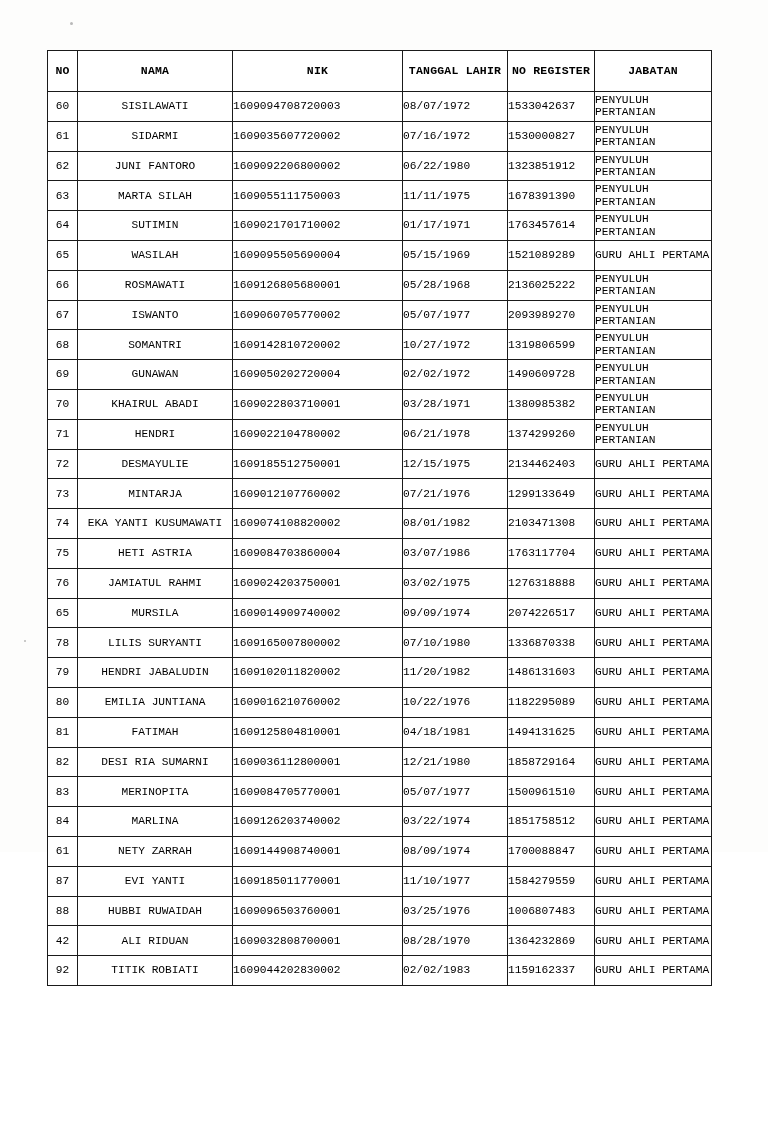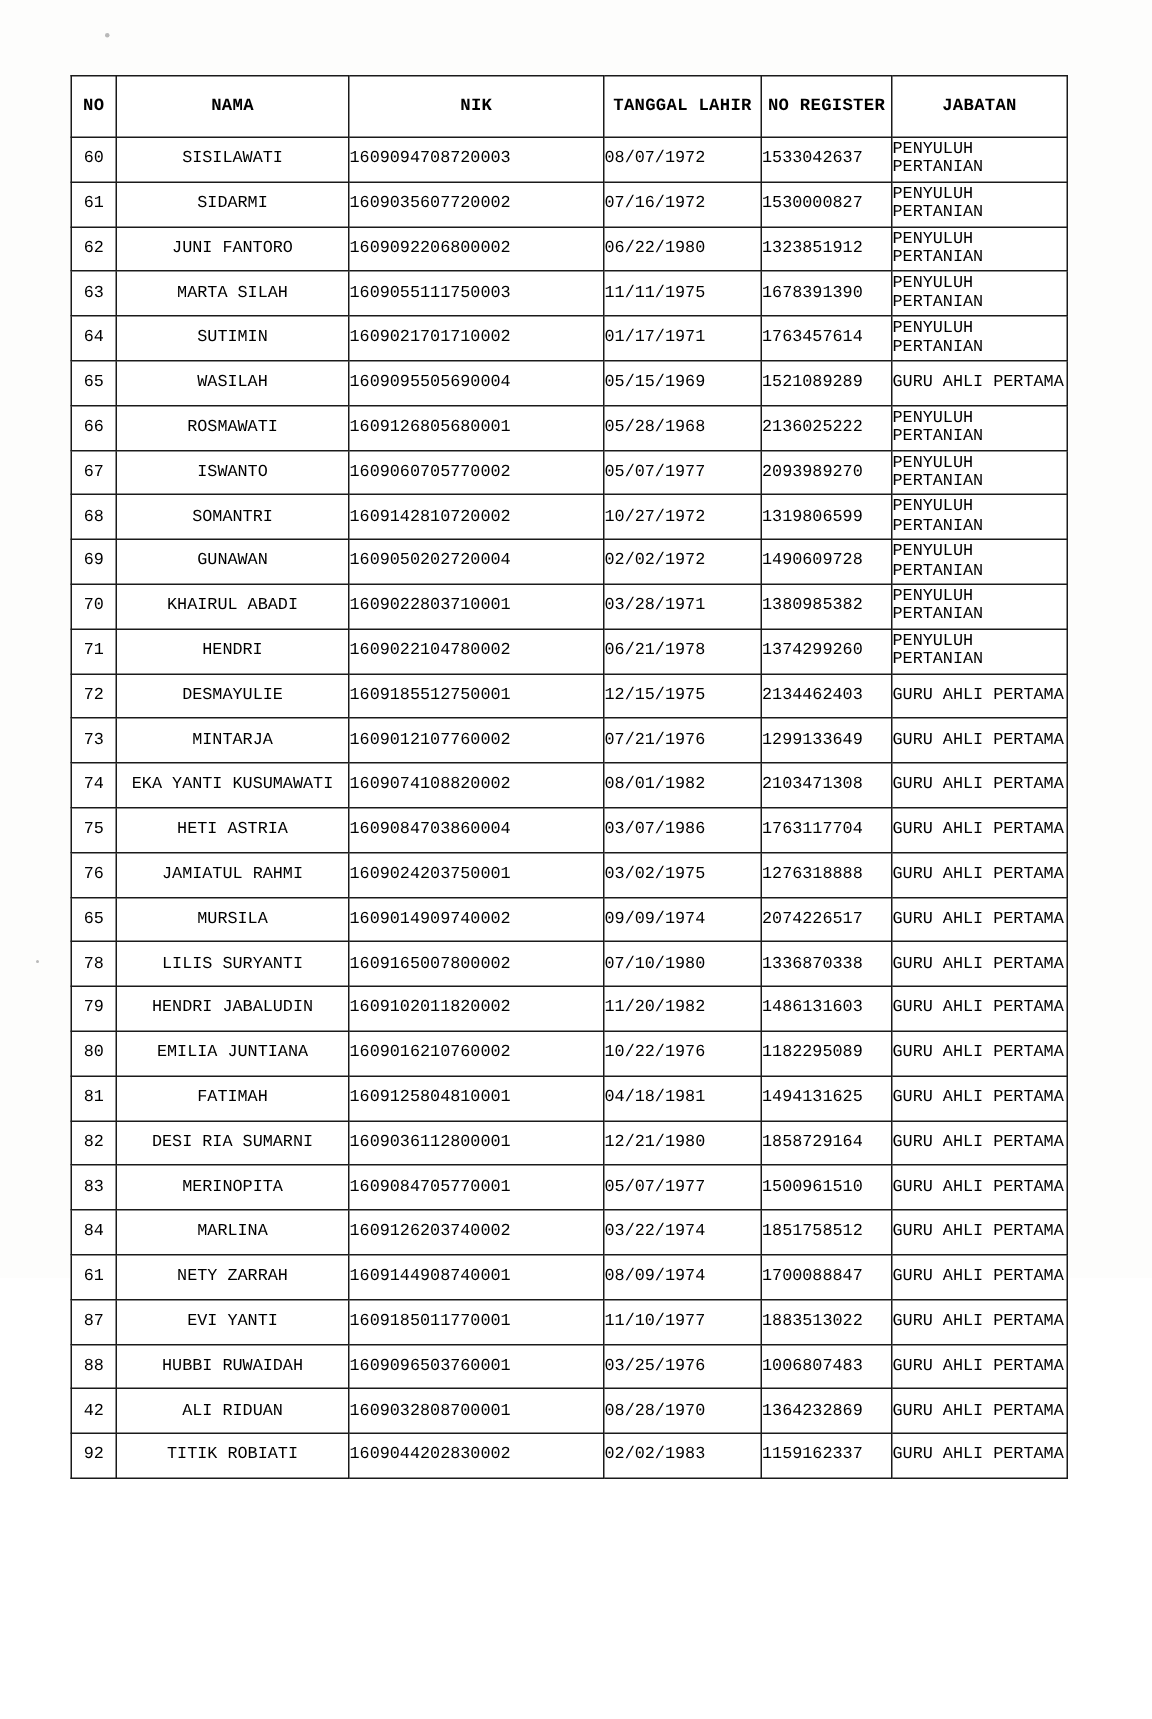--- a/index.html
+++ b/index.html
@@ -327,21 +327,21 @@
             <td class="cell-nik">1609144908740001</td>
             <td class="cell-tgl">08/09/1974</td>
             <td class="cell-reg">1700088847</td>
             <td class="cell-jab">GURU AHLI PERTAMA</td>
           </tr>
           <tr>
             <td class="cell-no">87</td>
             <td class="cell-nama">EVI YANTI</td>
             <td class="cell-nik">1609185011770001</td>
             <td class="cell-tgl">11/10/1977</td>
-            <td class="cell-reg">1883513022</td>
+            <td class="cell-reg">1584279559</td>
             <td class="cell-jab">GURU AHLI PERTAMA</td>
           </tr>
           <tr>
             <td class="cell-no">88</td>
             <td class="cell-nama">HUBBI RUWAIDAH</td>
             <td class="cell-nik">1609096503760001</td>
             <td class="cell-tgl">03/25/1976</td>
             <td class="cell-reg">1006807483</td>
             <td class="cell-jab">GURU AHLI PERTAMA</td>
           </tr>

